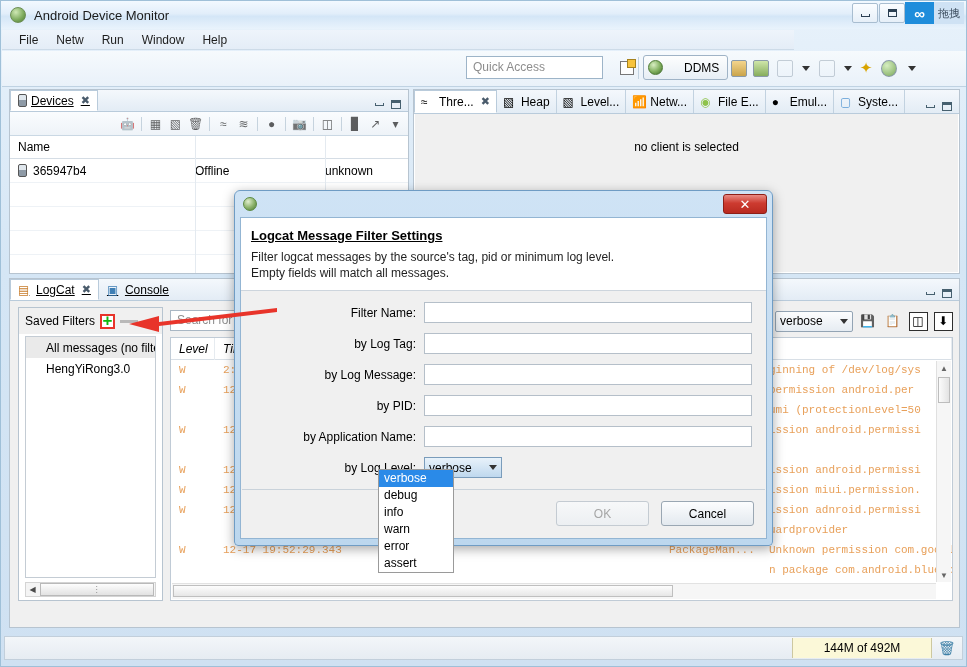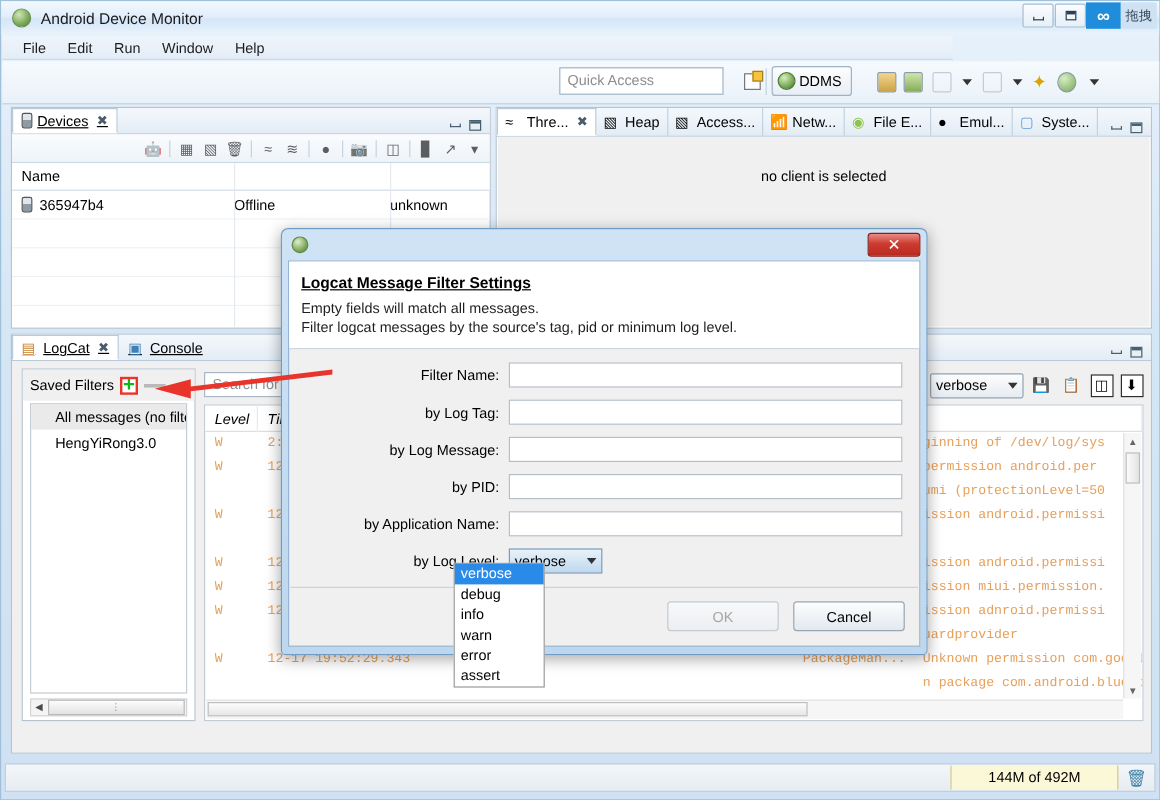--- a/index.html
+++ b/index.html
@@ -70,21 +70,21 @@
   .cb-sep{position:absolute;top:6px;width:1px;height:22px;background:#c3d3e1;}
   .icon-btn{position:absolute;top:6px;width:22px;height:22px;display:flex;align-items:center;justify-content:center;}
   .perspective-ico{
     width:14px;height:14px;border:1px solid #777;background:#fdfdfd;box-sizing:border-box;position:relative;
   }
   .perspective-ico::after{content:"";position:absolute;right:-3px;top:-3px;width:7px;height:7px;background:#f7c33d;border:1px solid #a6821d;}
   .ddms-btn{
     position:absolute;left:641px;top:4px;height:25px;padding:0 8px 0 4px;
     background:linear-gradient(180deg,#fdfefe,#e7eef5);
     border:1px solid #9fb3c6;border-radius:3px;box-sizing:border-box;
-    display:flex;align-items:center;gap:3px;font-size:12px;
+    display:flex;align-items:center;gap:21px;font-size:12px;
   }
   .ddms-ico{
     width:15px;height:15px;border-radius:50%;
     background:radial-gradient(circle at 35% 30%,#d8eec2,#7fae5d 55%,#3f6a2b);
     border:1px solid #4d7a34;box-sizing:border-box;
   }
   .mini-ico{width:16px;height:17px;border:1px solid #8a9aa8;box-sizing:border-box;border-radius:2px;}
   .tri-down{width:0;height:0;border-left:4px solid transparent;border-right:4px solid transparent;border-top:5px solid #333;}
 
   
@@ -280,21 +280,21 @@
         <div class="tb-btn">
             <span class="glyph-max"></span>
           </div>
         <div class="blue-ico">∞</div>
         <div class="cjk-tail">拖拽</div>
       </div>
     </div>
 
     <div class="menubar">
       <div class="menu-item">File</div>
-      <div class="menu-item">Edit</div>
+      <div class="menu-item">Netw</div>
       <div class="menu-item">Run</div>
       <div class="menu-item">Window</div>
       <div class="menu-item">Help</div>
     </div>
 
     <div class="coolbar">
       <div class="qa-box">Quick Access</div>
       <div class="icon-btn" style="left:614px">
         <span class="perspective-ico"></span>
       </div>
@@ -392,21 +392,21 @@
           <span class="tico">≈</span>
           <span>Thre...</span>
           <span class="close-x">✖</span>
         </div>
         <div class="rtab">
           <span class="tico">▧</span>
           <span>Heap</span>
         </div>
         <div class="rtab">
           <span class="tico">▧</span>
-          <span>Access...</span>
+          <span>Level...</span>
         </div>
         <div class="rtab">
           <span class="tico">📶</span>
           <span>Netw...</span>
         </div>
         <div class="rtab">
           <span class="tico" style="color:#8ec34a;">◉</span>
           <span>File E...</span>
         </div>
         <div class="rtab">
@@ -608,22 +608,22 @@
     </div>
 
     <div class="dlg">
       <div class="dlg-title">
         <span class="dlg-ico"></span>
         <span class="dlg-close">✕</span>
       </div>
       <div class="dlg-inner">
         <div class="dlg-header">
           <div class="dlg-h1">Logcat Message Filter Settings</div>
+          <div class="dlg-h2">Filter logcat messages by the source's tag, pid or minimum log level.</div>
           <div class="dlg-h2">Empty fields will match all messages.</div>
-          <div class="dlg-h2">Filter logcat messages by the source's tag, pid or minimum log level.</div>
         </div>
         <div class="dlg-form">
           <div class="frow">
             <span class="flabel">Filter Name:</span>
             <span class="finput"></span>
           </div>
           <div class="frow">
             <span class="flabel">by Log Tag:</span>
             <span class="finput"></span>
           </div>

